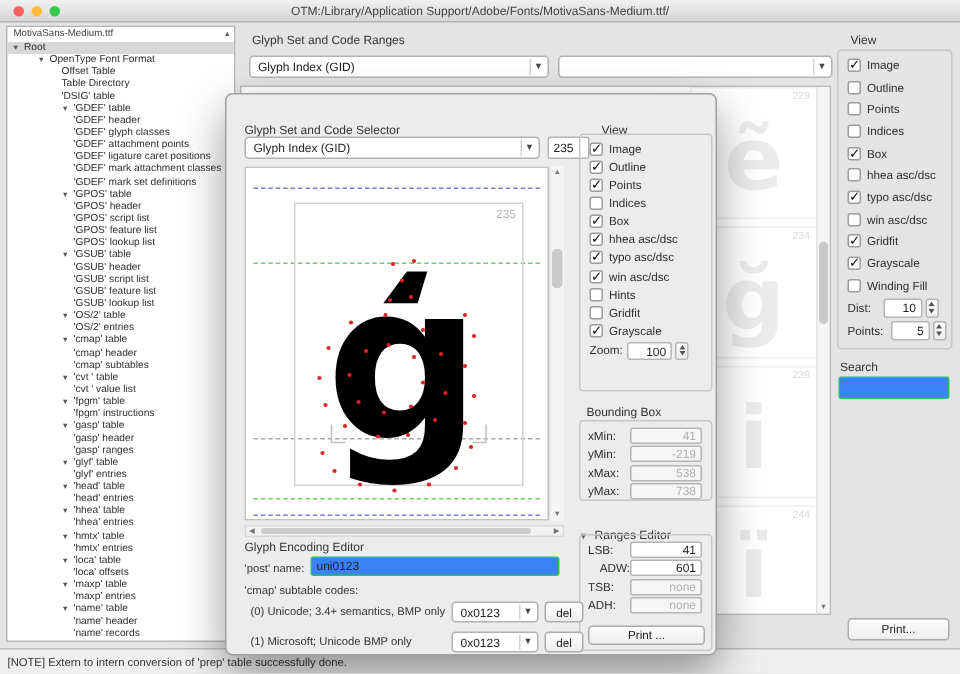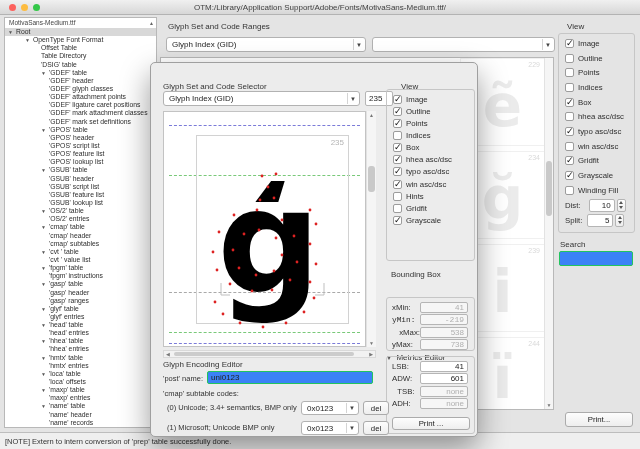--- a/index.html
+++ b/index.html
@@ -229,21 +229,21 @@
     <span class="cblabel">Dist:</span>
     <span class="field" style="position:relative; width:26px; height:13px; margin-left:8px;">
         <span class="ftext">10</span>
       </span>
     <span class="stepper" style="margin-left:2px;">
         <i class="up"></i>
         <i class="dn"></i>
       </span>
   </div>
   <div class="cbrow" style="height:15px;">
-    <span class="cblabel">Split:</span>
+    <span class="cblabel">Points:</span>
     <span class="field" style="position:relative; width:26px; height:13px; margin-left:5px;">
         <span class="ftext">5</span>
       </span>
     <span class="stepper" style="margin-left:2px;">
         <i class="up"></i>
         <i class="dn"></i>
       </span>
   </div>
 </div>
 <div class="abs lbl" style="left:560px; top:240px;">Search</div>
@@ -373,71 +373,81 @@
         </div>
         <div class="cbrow">
           <span class="cbx"></span>
           <span class="cblabel">Gridfit</span>
         </div>
         <div class="cbrow">
           <span class="cbx on"></span>
           <span class="cblabel">Grayscale</span>
         </div>
       </div>
+    <div class="cbrow" style="height:14px;">
+      <span class="cblabel">Zoom:</span>
+      <span class="field" style="position:relative; width:30px; height:12px; margin-left:3px;">
+          <span class="ftext" style="line-height:11px;">100</span>
+        </span>
+      <span class="stepper" style="margin-left:2px; height:12px;">
+          <i class="up"></i>
+          <i class="dn"></i>
+        </span>
+    </div>
   </div>
 
   <div class="abs lbl" style="left:240px; top:207px;">Bounding Box</div>
-  <div class="abs groupbox" style="left:235px; top:234px; width:89px; height:54px;">
+  <div class="abs groupbox" style="left:235px; top:217px; width:89px; height:54px;">
     <div id="bbox-rows" style="padding-top:3px;">
         <div class="cbrow" style="height: 12.5px; padding-left: 5px;">
           <span class="cblabel" style="width: 28px;">xMin:</span>
           <span class="field gray" style="position: relative; width: 48px; height: 11px;">
             <span class="ftext" style="line-height: 10px;">41</span>
           </span>
         </div>
-        <div class="cbrow" style="height: 12.5px; padding-left: 5px; font-family: Liberation Mono, monospace;">
+        <div class="cbrow" style="height: 12.5px; padding-left: 5px;">
           <span class="cblabel" style="width: 28px;">yMin:</span>
           <span class="field gray" style="position: relative; width: 48px; height: 11px;">
             <span class="ftext" style="line-height: 10px;">-219</span>
           </span>
         </div>
         <div class="cbrow" style="height: 12.5px; padding-left: 5px;">
-          <span class="cblabel" style="width: 28px; text-align: right;">xMax:</span>
+          <span class="cblabel" style="width: 28px;">xMax:</span>
           <span class="field gray" style="position: relative; width: 48px; height: 11px;">
             <span class="ftext" style="line-height: 10px;">538</span>
           </span>
         </div>
         <div class="cbrow" style="height: 12.5px; padding-left: 5px;">
           <span class="cblabel" style="width: 28px;">yMax:</span>
           <span class="field gray" style="position: relative; width: 48px; height: 11px;">
             <span class="ftext" style="line-height: 10px;">738</span>
           </span>
         </div>
       </div>
   </div>
 
   <div class="abs" style="left:235px; top:283px;">
     <span style="font-size:6px; color:#555;">▼</span>
-    <span class="lbl">Metrics Editor</span>
+    <span class="lbl">Ranges Editor</span>
   </div>
   <div class="abs groupbox" style="left:235px; top:293px; width:89px; height:78px;">
     <div id="metrics-rows" style="padding-top:3px;">
         <div class="cbrow" style="height: 12.5px; padding-left: 5px;">
           <span class="cblabel" style="width: 28px;">LSB:</span>
           <span class="field" style="position: relative; width: 48px; height: 11px;">
             <span class="ftext" style="line-height: 10px;">41</span>
           </span>
         </div>
-        <div class="cbrow" style="height: 12.5px; padding-left: 5px;">
+        <div class="cbrow" style="height: 12.5px; padding-left: 5px; text-align: right;">
           <span class="cblabel" style="width: 28px;">ADW:</span>
           <span class="field" style="position: relative; width: 48px; height: 11px;">
             <span class="ftext" style="line-height: 10px;">601</span>
           </span>
         </div>
-        <div class="cbrow" style="height: 12.5px; padding-left: 5px; text-align: center;">
+        <div class="cbrow" style="height: 12.5px; padding-left: 5px;">
           <span class="cblabel" style="width: 28px;">TSB:</span>
           <span class="field gray" style="position: relative; width: 48px; height: 11px;">
             <span class="ftext" style="line-height: 10px;">none</span>
           </span>
         </div>
         <div class="cbrow" style="height: 12.5px; padding-left: 5px;">
           <span class="cblabel" style="width: 28px;">ADH:</span>
           <span class="field gray" style="position: relative; width: 48px; height: 11px;">
             <span class="ftext" style="line-height: 10px;">none</span>
           </span>

